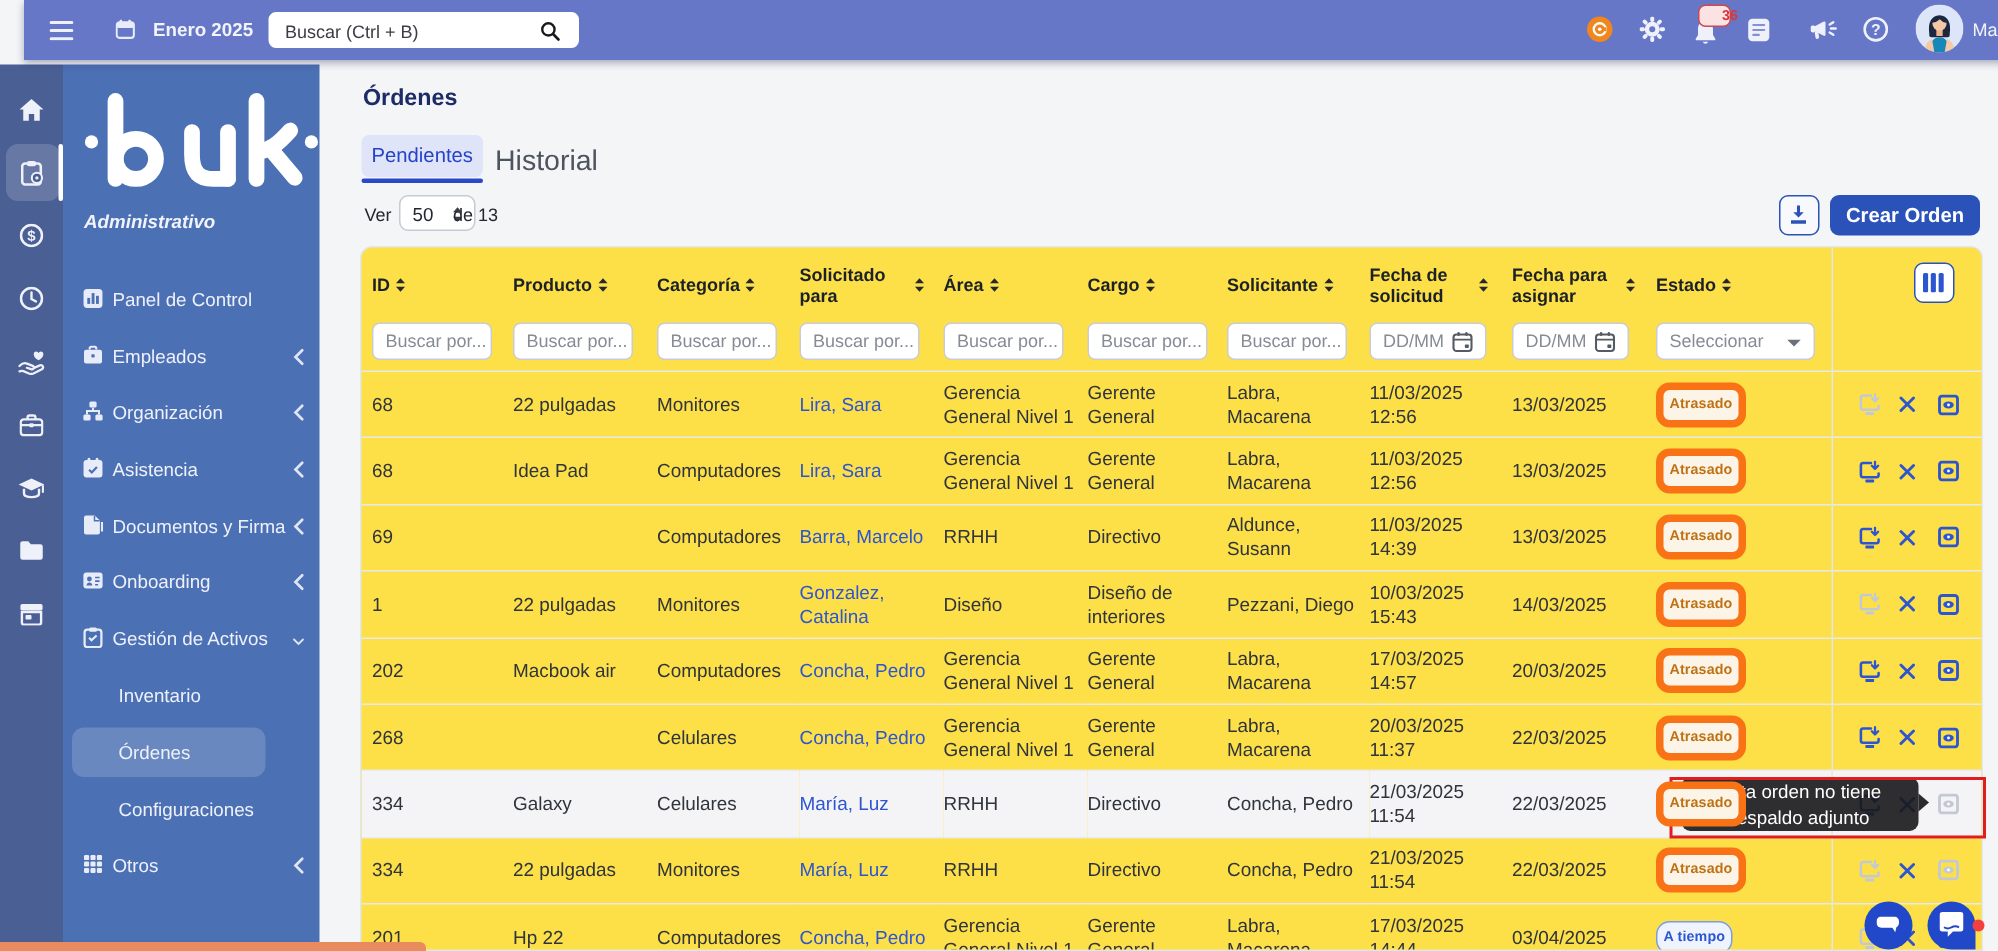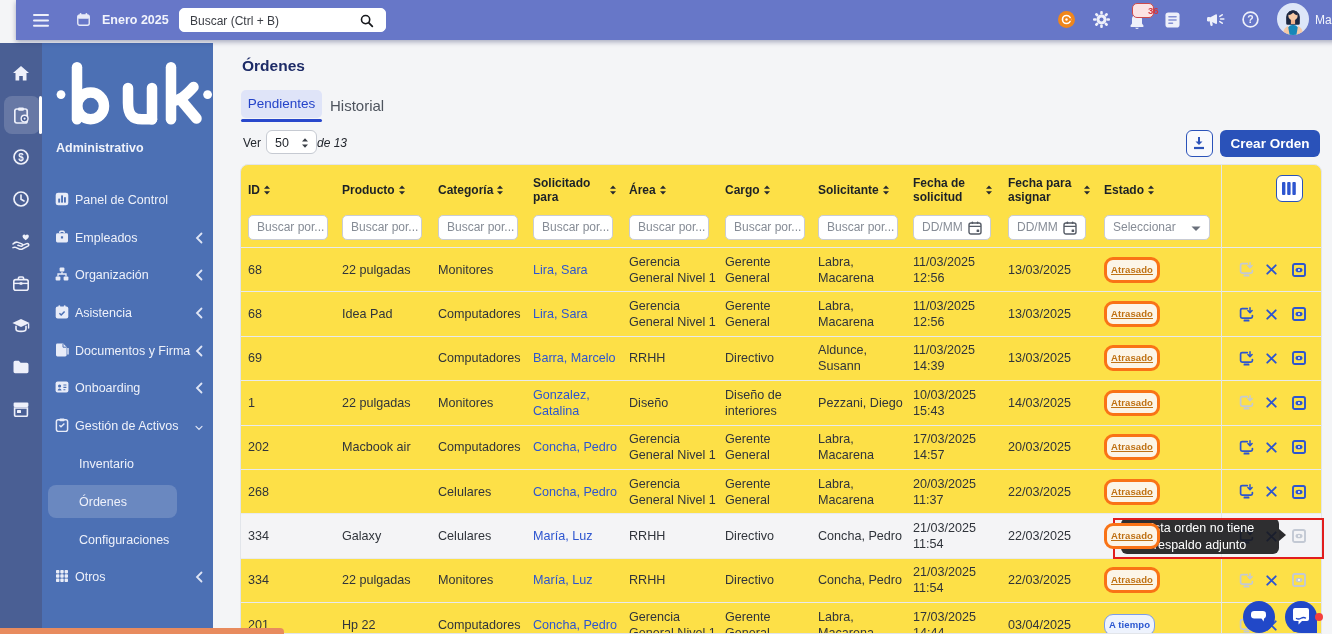--- a/index.html
+++ b/index.html
@@ -17,39 +17,39 @@
 .mitem { position:absolute; left:0; width:171px; height:24px; color:#eef1fa; font-size:12.5px; }
 .mitem svg { position:absolute; left:13px; top:4px; }
 .mitem .mtxt { position:absolute; left:33px; top:5px; white-space:nowrap; }
 .mitem svg.chev { position:absolute; left:auto; right:10px; top:6px; width:8px; height:12px; }
 .subitem { position:absolute; left:37px; color:#eef1fa; font-size:12.5px; white-space:nowrap; }
 #ordsel { position:absolute; left:6px; top:442px; width:129px; height:33px; background:rgba(255,255,255,.17); border-radius:8px; }
 h1 { position:absolute; left:29px; top:14px; font-size:15.5px; font-weight:bold; color:#1d2b67; }
 #tabs { position:absolute; left:28px; top:47px; height:32px; }
 #tabPend { position:absolute; left:0px; top:0px; width:81px; height:28px; background:#dfe4f8; border-radius:5px; color:#2443c9; font-size:13.5px; text-align:center; line-height:28px; }
 #tabUnder { position:absolute; left:0px; top:29px; width:81px; height:3px; background:#2948cc; border-radius:2px; }
-#tabHist { position:absolute; left:89px; top:7px; color:#4e545e; font-size:15px; }
+#tabHist { position:absolute; left:89px; top:7px; color:#4e545e; font-size:19px; }
 #verrow { position:absolute; left:30px; top:93px; font-size:12px; color:#23272e; white-space:nowrap; }
 #versel { position:absolute; left:23px; top:-6px; width:51px; height:24px; border:1px solid #c6cad2; border-radius:6px; background:#fff; }
 #versel span { position:absolute; left:8px; top:5px; font-size:12.5px; color:#23272e; }
 
 .btn-dl { position:absolute; left:973px; top:87px; width:27px; height:27px; border:1.5px solid #2a52b9; border-radius:6px; background:#f8f9fc; }
 .btn-crear { position:absolute; left:1007px; top:87px; width:100px; height:27px; background:#2a52b9; border-radius:6px; color:#fff; font-size:13.5px; font-weight:bold; text-align:center; line-height:27px; }
 #card { position:absolute; left:27px; top:121px; width:1082px; height:470px; background:#fde047; border:1px solid #e2e5ea; border-radius:8px 8px 0 0; overflow:hidden; }
 table { border-collapse:collapse; table-layout:fixed; width:1080px; }
 td,th { vertical-align:middle; text-align:left; font-weight:normal; }
 thead .lbl { font-size:12px; font-weight:bold; color:#1c2127; padding-top:6px; height:44px; }
 thead .lbl .hwrap { display:inline-flex; align-items:center; gap:3px; }
 .filt { height:38px; vertical-align:top; padding-top:6px; }
 .finput { width:80px; height:25px; border:1px solid #c9ccd4; border-radius:5px; background:#fff; font-size:12px; color:#868c96; padding:0 0 0 8px; line-height:23px; position:relative; white-space:nowrap; overflow:hidden; }
 tbody td { font-size:12.6px; color:#30343b; height:44.4px; border-top:1px solid #e8eaee; line-height:16px; padding-right:2px; }
 td.c1, th.c1 { padding-left:7px; }
 a.lnk { color:#2d55d0; text-decoration:none; }
 .badge { display:inline-block; font-size:9.5px; font-weight:bold; padding:2px 4px 2px; border-radius:9px; white-space:nowrap; letter-spacing:0.1px; }
-.b-atr { color:#bf7113; border:3px solid #f97316; background:#fcf5e7;text-decoration:underline; }
+.b-atr { color:#bf7113; border:5px solid #f97316; background:#fcf5e7; }
 .b-atm { color:#2b57d0; border:1px solid #7b9cea; background:#eef3fd; }
 .act { border-left:1px solid #e3e6ea; padding:0 !important; }
 .acts { display:flex; align-items:center; padding-left:17px; }
 .acts svg { display:block; }
 .hov { background:#f4f4f6; }
 #tooltip { position:absolute; left:1121px; top:518px; width:158px; height:36px; background:rgba(24,24,27,.9); border-radius:6px; color:#fff; font-size:12.5px; text-align:center; line-height:17px; padding-top:2px; z-index:40; }
 #tooltip:after { content:""; position:absolute; right:-7px; top:11px; border-top:6px solid transparent; border-bottom:6px solid transparent; border-left:7px solid rgba(24,24,27,.92); }
 #redrect { position:absolute; left:1113px; top:518px; width:211px; height:41px; border:2.5px solid #e11d1d; z-index:41; }
 #fab1 { position:absolute; left:1243px; top:601px; width:32px; height:32px; border-radius:50%; background:#2148c8; z-index:50; }
 #fab2 { position:absolute; left:1285px; top:601px; width:32px; height:32px; border-radius:50% 50% 0 50%; background:#2148c8; z-index:50; }
@@ -193,21 +193,21 @@
       <circle cx="36.6" cy="48.9" r="13.4"></circle>
       <path d="M74 31 V46 C74 58.5 79.5 62.3 88 62.3 L98 62.3"></path>
       <path d="M98 31 V62.3"></path>
       <path d="M117 10.3 V62.3"></path>
       <path d="M139.5 30 C131 39.5 126 43 117.5 44.5"></path>
       <path d="M126.5 42.5 L142.5 61.5"></path>
     </g>
     <circle cx="7" cy="37.6" r="4.4" fill="#fff"></circle>
     <circle cx="153.6" cy="37.6" r="4.4" fill="#fff"></circle>
   </svg>
-  <div style="position:absolute;left:14px;top:98px;color:#f0f3fb;font-size:12.5px;font-weight:bold;">Administrativo</div>
+  <div style="position:absolute;left:14px;top:98px;color:#f0f3fb;font-size:12.5px;font-weight:bold;font-style:italic;">Administrativo</div>
 
   <div class="mitem" style="top:145px;">
     <svg width="14" height="14" viewBox="0 0 14 14">
         <rect x="0.7" y="0.7" width="12.6" height="12.6" rx="2.4" fill="#e8ecf8"></rect>
         <rect x="3.2" y="6.6" width="1.9" height="4" fill="#4c70b4"></rect>
         <rect x="6.1" y="3.4" width="1.9" height="7.2" fill="#4c70b4"></rect>
         <rect x="9" y="5.2" width="1.9" height="5.4" fill="#4c70b4"></rect>
       </svg>
     <span class="mtxt">Panel de Control</span>
   </div>
@@ -311,21 +311,21 @@
     <div id="tabUnder"></div>
     <div id="tabHist">Historial</div>
   </div>
   <div id="verrow">Ver
     <span id="versel">
         <span>50</span>
       <svg width="8" height="12" viewBox="0 0 8 12" style="position:absolute;right:7px;top:6px;">
         <path d="M1 4.5 L4 1.2 L7 4.5 Z M1 7.5 L4 10.8 L7 7.5 Z" fill="#3a3f47"></path>
       </svg>
     </span>
-    <span style="position:absolute;left:74px;top:0;font-style:italic;">de 13</span>
+    <span style="position:absolute;left:59px;top:0;">de 13</span>
   </div>
   <div class="btn-dl">
     <svg width="16" height="16" viewBox="0 0 16 16" style="position:absolute;left:4px;top:4px;">
       <path d="M8 2 V9" stroke="#2a52b9" stroke-width="2" fill="none"></path>
       <path d="M4.5 6.5 L8 10 L11.5 6.5 Z" fill="#2a52b9"></path>
       <path d="M3 13 H13" stroke="#2a52b9" stroke-width="2.2" fill="none"></path>
     </svg>
   </div>
   <div class="btn-crear">Crear Orden</div>
   <div id="card">

